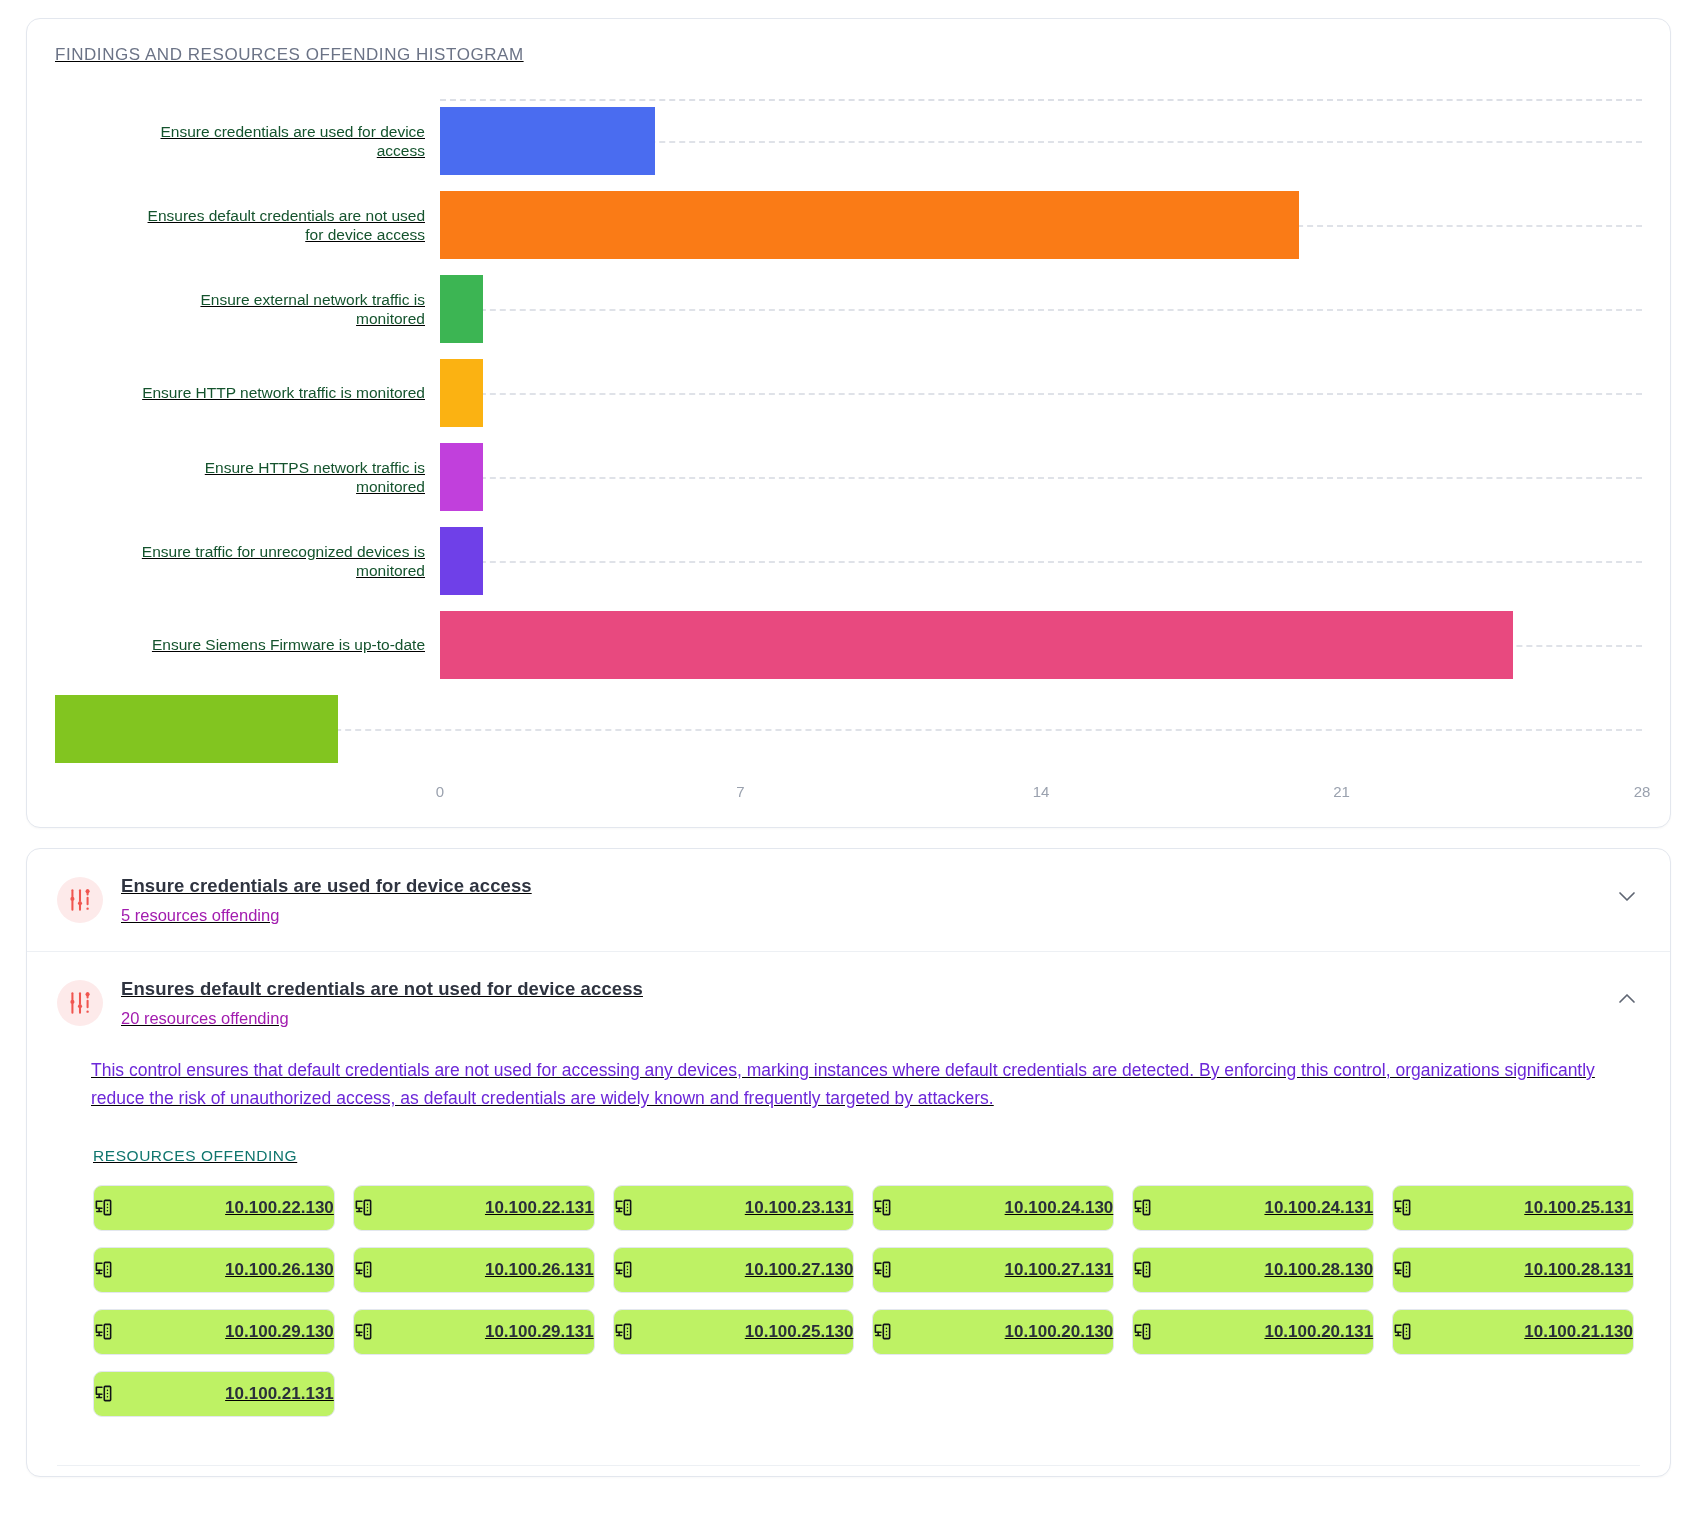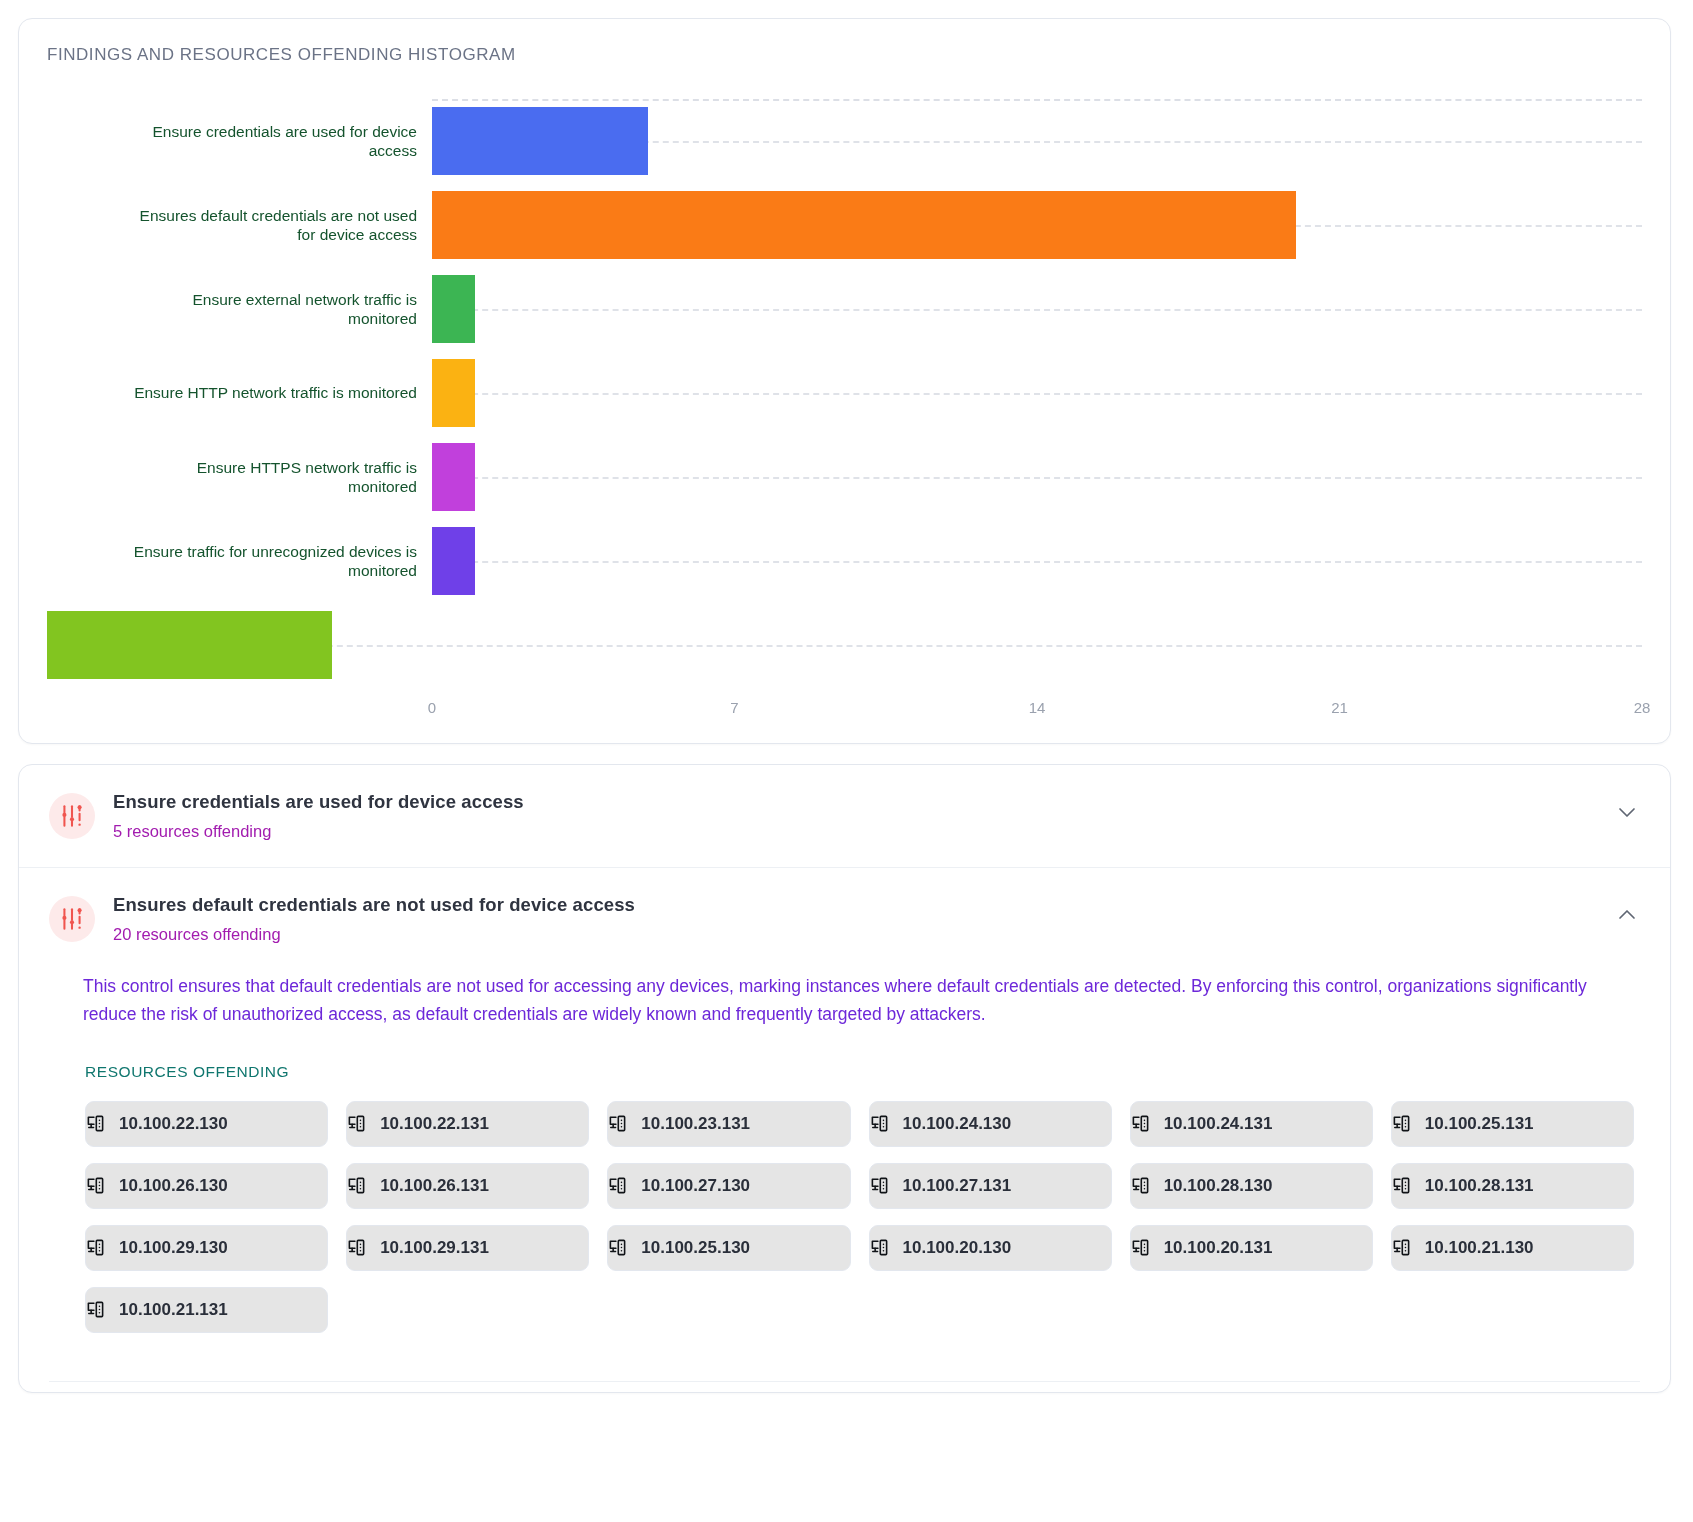--- a/index.html
+++ b/index.html
@@ -4,22 +4,23 @@
 <style>
   * { box-sizing: border-box; }
   html, body {
     margin: 0; padding: 0;
     background: #ffffff;
     font-family: "Liberation Sans", sans-serif;
   }
   .page {
     width: 1693px;
     min-height: 1522px;
-    padding: 18px 22px 0 18px;
+    padding: 18px 22px 0 26px;
     background: #ffffff;
+    text-decoration: underline;
   }
 
   
   .card {
     background: #fff;
     border: 1px solid #e3e7ee;
     border-radius: 14px;
     box-shadow: 0 1px 2px rgba(16,24,40,.03);
   }
 
@@ -147,26 +148,26 @@
   .chips {
     display: grid;
     grid-template-columns: repeat(6, 1fr);
     gap: 16px 18px;
     margin-left: 36px;
     margin-right: 6px;
   }
   .chip {
     display: flex;
     align-items: center;
-    justify-content: flex-start;
+    justify-content: space-between;
     gap: 14px;
     height: 46px;
     border: 1px solid #e3e7ee;
     border-radius: 9px;
-    background: #e5e5e5;
+    background: #bef264;
     font-size: 17px;
     font-weight: 700;
     color: #2a2f3a;
     cursor: pointer;
   }
   .chip .dev-icon { display: flex; align-items: center; }
   .divider-bottom {
     border-top: 1px solid #edf0f4;
     margin: 18px 30px 0 30px;
   }
@@ -219,20 +220,27 @@
               <div class="gridline"></div>
               <div class="bar" style="width: 3.57143%; background: rgb(193, 64, 220);"></div>
             </div>
           </div>
           <div class="chart-row">
             <div class="cat-label">Ensure traffic for unrecognized devices is
 monitored</div>
             <div class="plot">
               <div class="gridline"></div>
               <div class="bar" style="width: 3.57143%; background: rgb(111, 64, 232);"></div>
+            </div>
+          </div>
+          <div class="chart-row">
+            <div class="cat-label">Ensure Siemens Firmware is up-to-date</div>
+            <div class="plot">
+              <div class="gridline"></div>
+              <div class="bar" style="width: 89.2857%; background: rgb(232, 73, 127);"></div>
             </div>
           </div>
           <div class="chart-row">
             <div class="plot">
               <div class="gridline"></div>
               <div class="bar" style="width: 17.8571%; background: rgb(130, 197, 32);"></div>
             </div>
           </div>
           <div style="position: absolute; left: 385px; right: 0px; top: 0px; border-top: 2px dashed rgb(220, 223, 230);"></div>
         </div>

